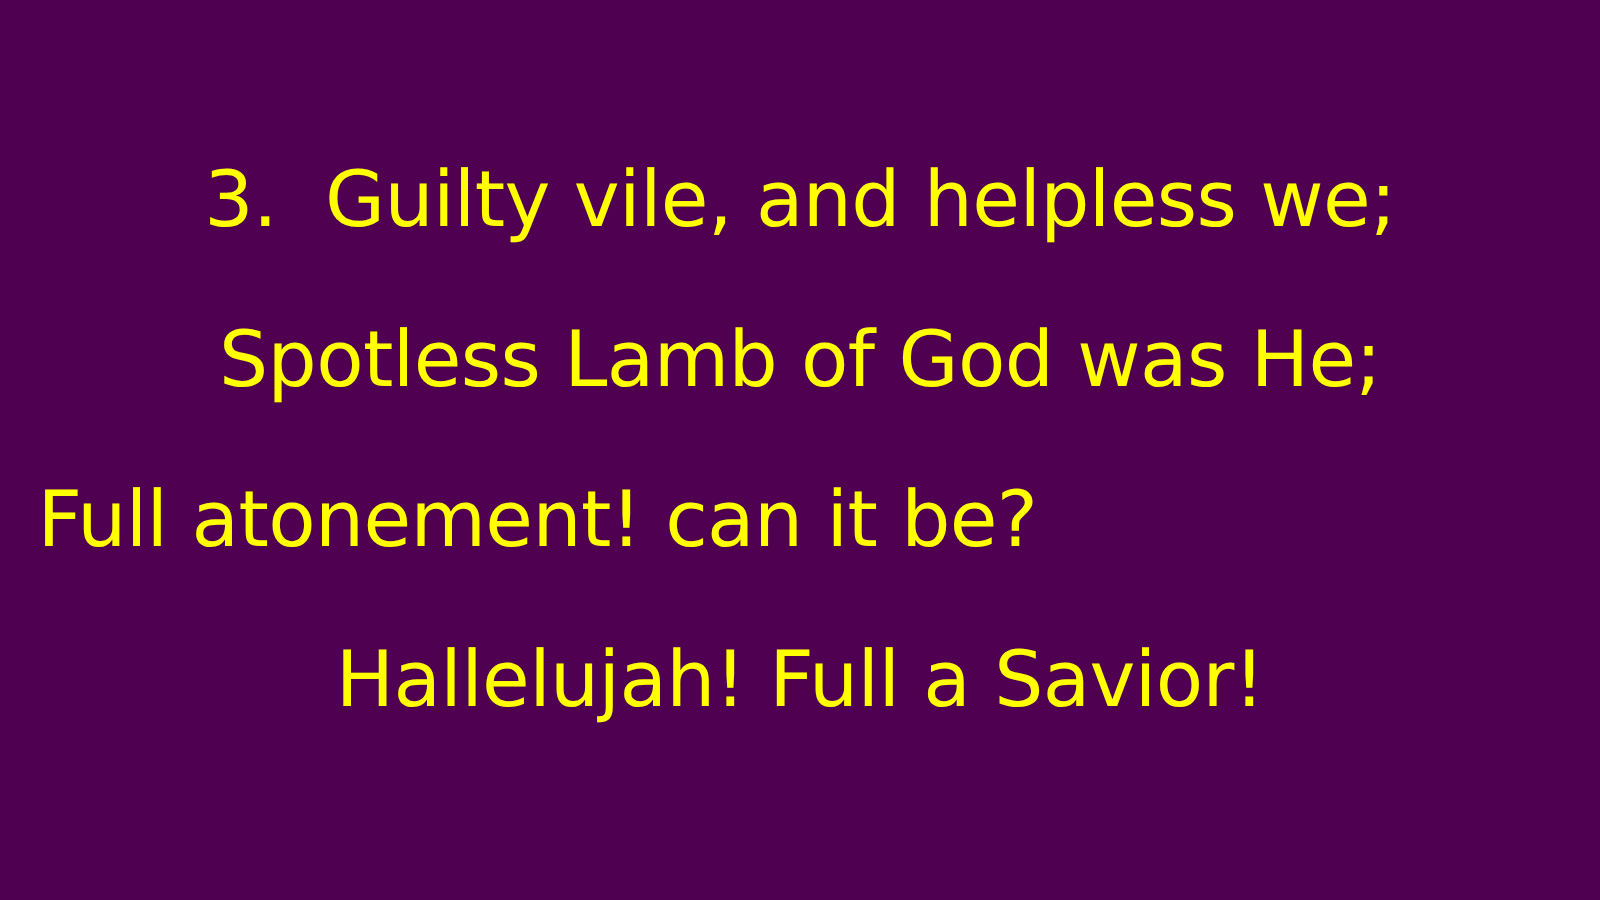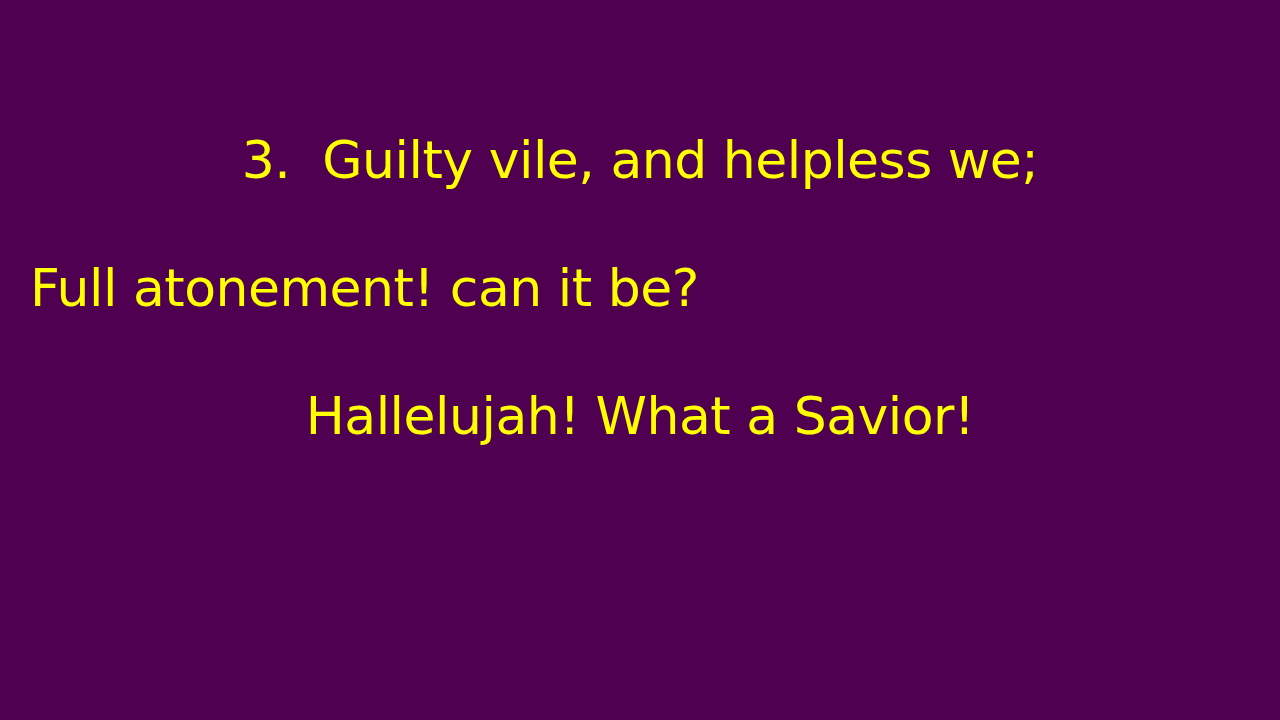--- a/index.html
+++ b/index.html
@@ -36,30 +36,31 @@
     flex-direction: column;
     align-items: center;
   }
 
   .lyric-line {
     display: block;
     width: 100%;
     text-align: center;
     color: #FFFF00;
     font-family: "DejaVu Sans", "Liberation Sans", sans-serif;
-    font-size: 52px;
+    font-size: 62px;
     font-weight: 400;
     line-height: 128px;
     letter-spacing: -0.5px;
     white-space: pre;
     -webkit-font-smoothing: antialiased;
   }
 </style>
 </head>
 <body>
 
 <div class="slide" style="background: rgb(80, 0, 80);">
   <div class="lyric-block">
     <div class="lyric-line" style="color: rgb(255, 255, 0); text-align: center;">3.  Guilty vile, and helpless we;</div>
+    <div class="lyric-line" style="color: rgb(255, 255, 0); text-align: center;">Spotless Lamb of God was He;</div>
     <div class="lyric-line" style="color: rgb(255, 255, 0); text-align: left;">Full atonement! can it be?</div>
-    <div class="lyric-line" style="color: rgb(255, 255, 0); text-align: center;">Hallelujah! What a Savior!</div>
+    <div class="lyric-line" style="color: rgb(255, 255, 0); text-align: center;">Hallelujah! Full a Savior!</div>
   </div>
 </div>
 
 </body></html>

